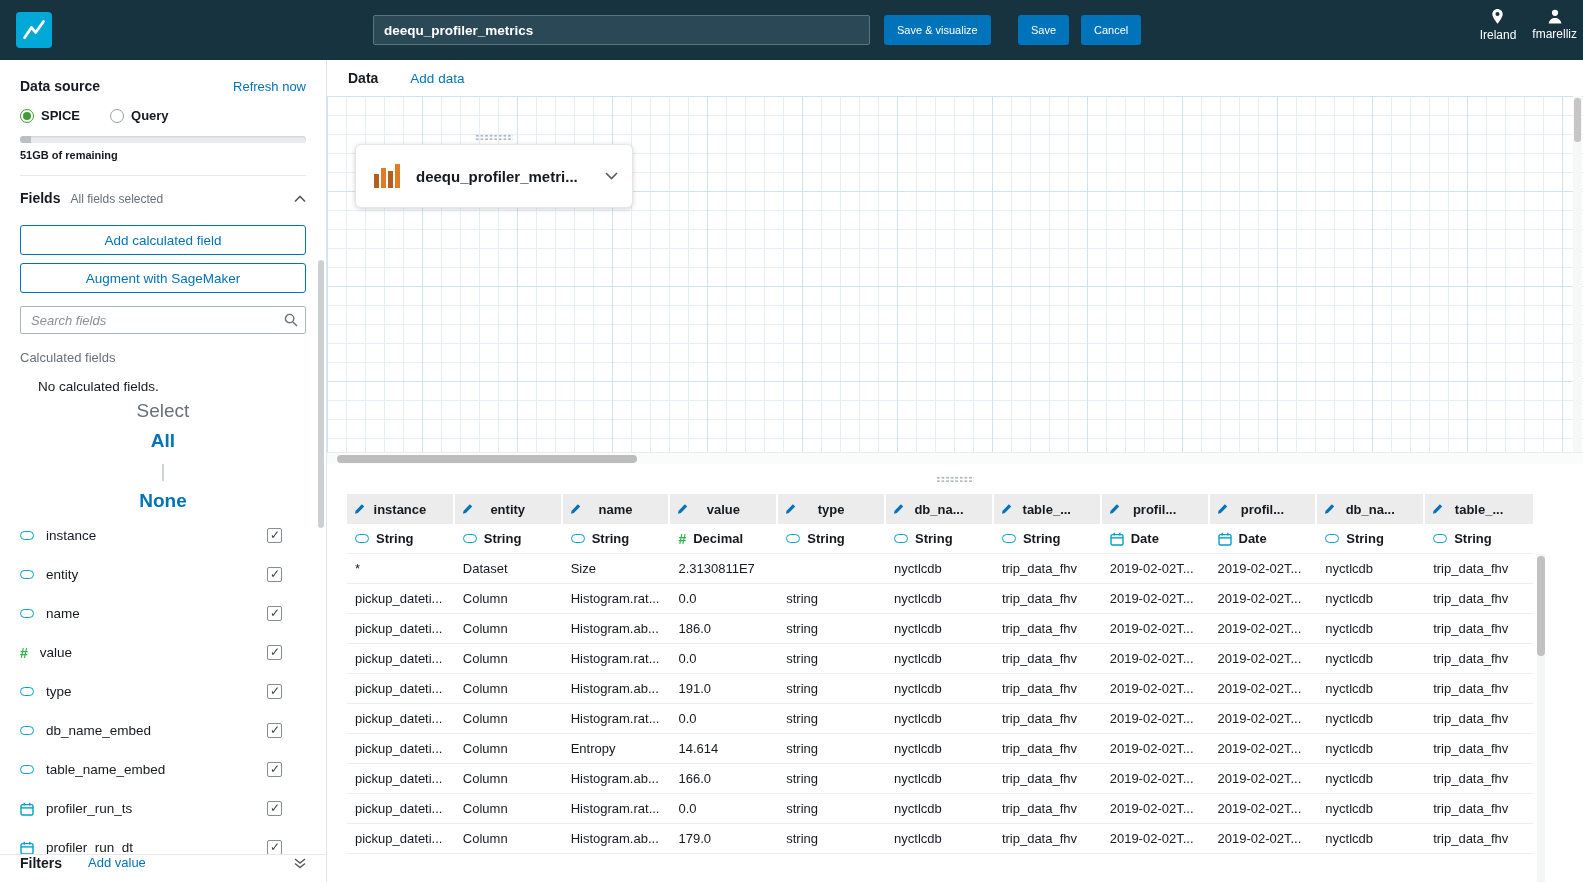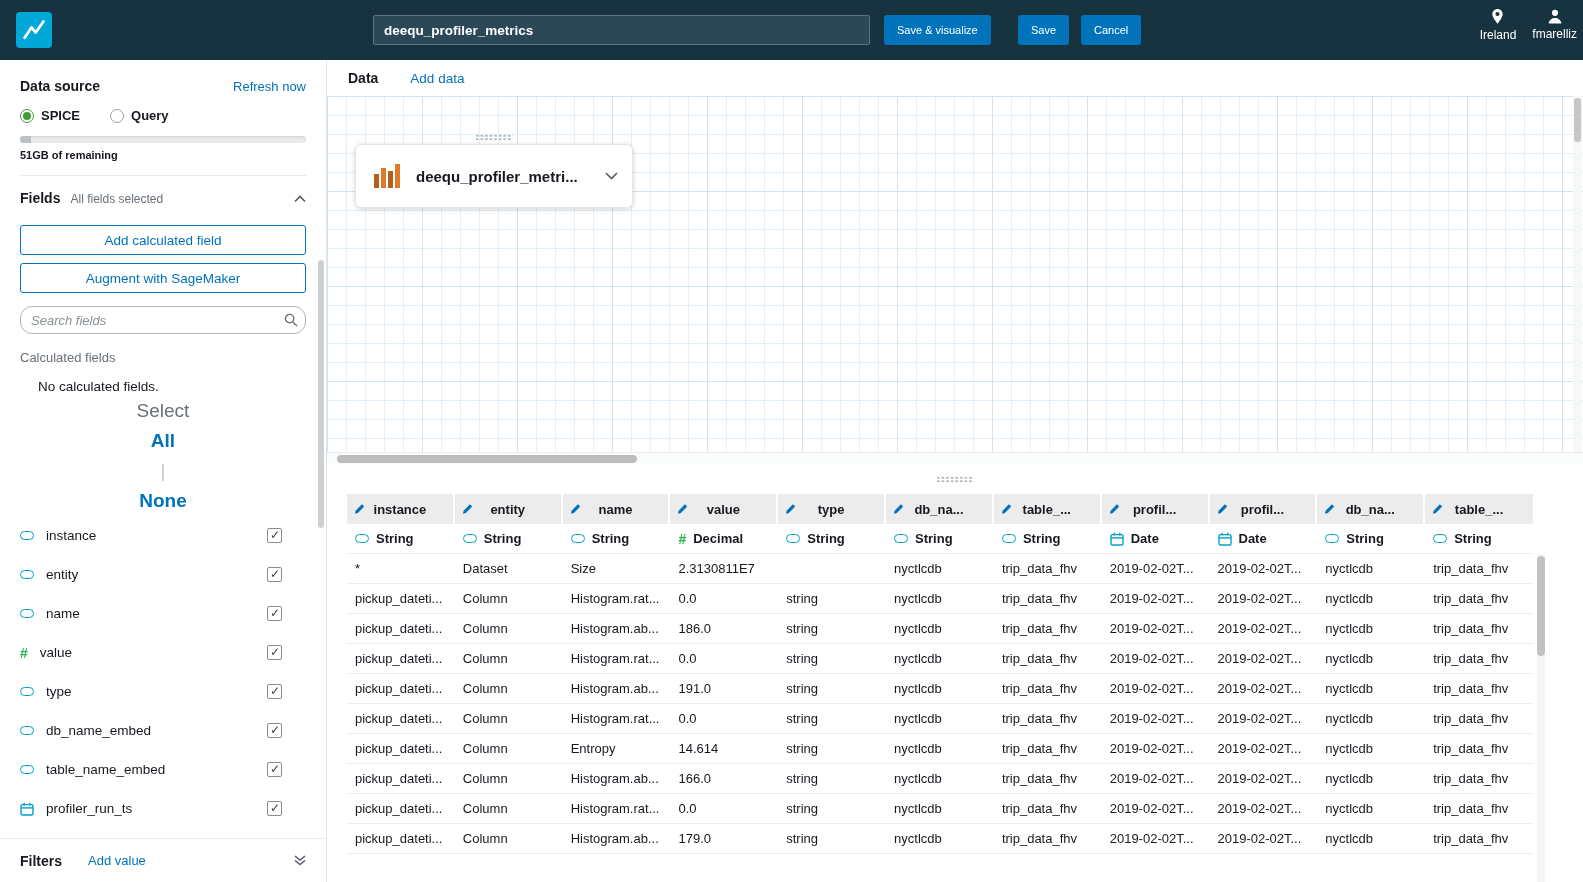--- a/index.html
+++ b/index.html
@@ -46,37 +46,37 @@
     box-shadow:inset 0 1px 2px rgba(0,0,0,.12); position:relative; overflow:hidden;}
   .progress .fill{ position:absolute; left:0; top:0; bottom:0; width:4%; background:#b9c0c4; }
   .cap-text{ margin-top:6px; font-size:11px; font-weight:bold; }
   .divider{ border-top:1px solid #e6e8ea; margin-top:14px; }
   .fields-head{ padding:13px 20px 10px; display:flex; align-items:baseline; gap:10px; }
   .sub-gray{ font-size:12px; color:#687078; }
   .outline-btn{ display:block; width:calc(100% - 40px); margin:8px 20px 0; height:30px;
     background:#fff; border:1px solid var(--c-accent); color:var(--c-accent); border-radius:3px;
     font-size:13.5px; cursor:pointer; font-family:"Liberation Sans",sans-serif;}
   .search-wrap{ position:relative; margin:13px 20px 0; }
-  .search-input{ width:100%; height:28px; border:1px solid #aab7b8; border-radius:12px;
+  .search-input{ width:100%; height:28px; border:1px solid #aab7b8; border-radius:2px;
     padding:0 30px 0 10px; font-size:13px; font-family:"Liberation Sans",sans-serif;}
   .search-input::placeholder{ font-style:italic; color:#879196; }
   .search-ic{ position:absolute; right:8px; top:7px; }
   .calc-label{ margin:16px 20px 0; font-size:13px; color:#687078; }
   .nocalc{ margin:14px 20px 0 38px; font-size:13.5px; }
   .select-row{ margin:6px 20px 0; display:flex; gap:8px; font-size:19px; align-items:center;flex-direction:column;}
   .select-word{ color:#687078; }
   .sel-link{ color:var(--c-accent); font-weight:bold; cursor:pointer; }
   .pipe{ color:#c2c6c9; }
   .field-list{ flex:1; overflow:hidden; margin-top:4px; }
   .field-row{ height:39px; display:flex; align-items:center; gap:12px; padding:0 44px 0 20px; cursor:pointer; }
   .field-label{ font-size:13.5px; }
   .checkbox{ margin-left:auto; width:15px; height:15px; border:1px solid #878c90; border-radius:2px;
     background:#fff; position:relative; cursor:pointer;}
   .checkbox.checked::after{ content:"✓"; position:absolute; left:2px; top:-1px; font-size:12px; color:#444; }
-  .filters-bar{ border-top:1px solid #e6e8ea; height:44px; display:flex; align-items:center;
+  .filters-bar{ border-top:1px solid #e6e8ea; height:28px; display:flex; align-items:flex-start;
     padding:0 20px; gap:26px; }
   .sb-scroll{ position:absolute; right:2px; top:200px; width:6px; height:268px; background:#cdd0d2; border-radius:3px; cursor:grab;}
 
   
   .ic{ display:inline-block; flex:none; }
   .ic-string{ width:14px; height:9px; border:1.6px solid var(--c-teal); border-radius:5px; }
   .ic-decimal{ color:var(--c-num); font-weight:bold; font-size:14px; line-height:1; }
   .ic-date{ color:var(--c-teal); }
 
   

